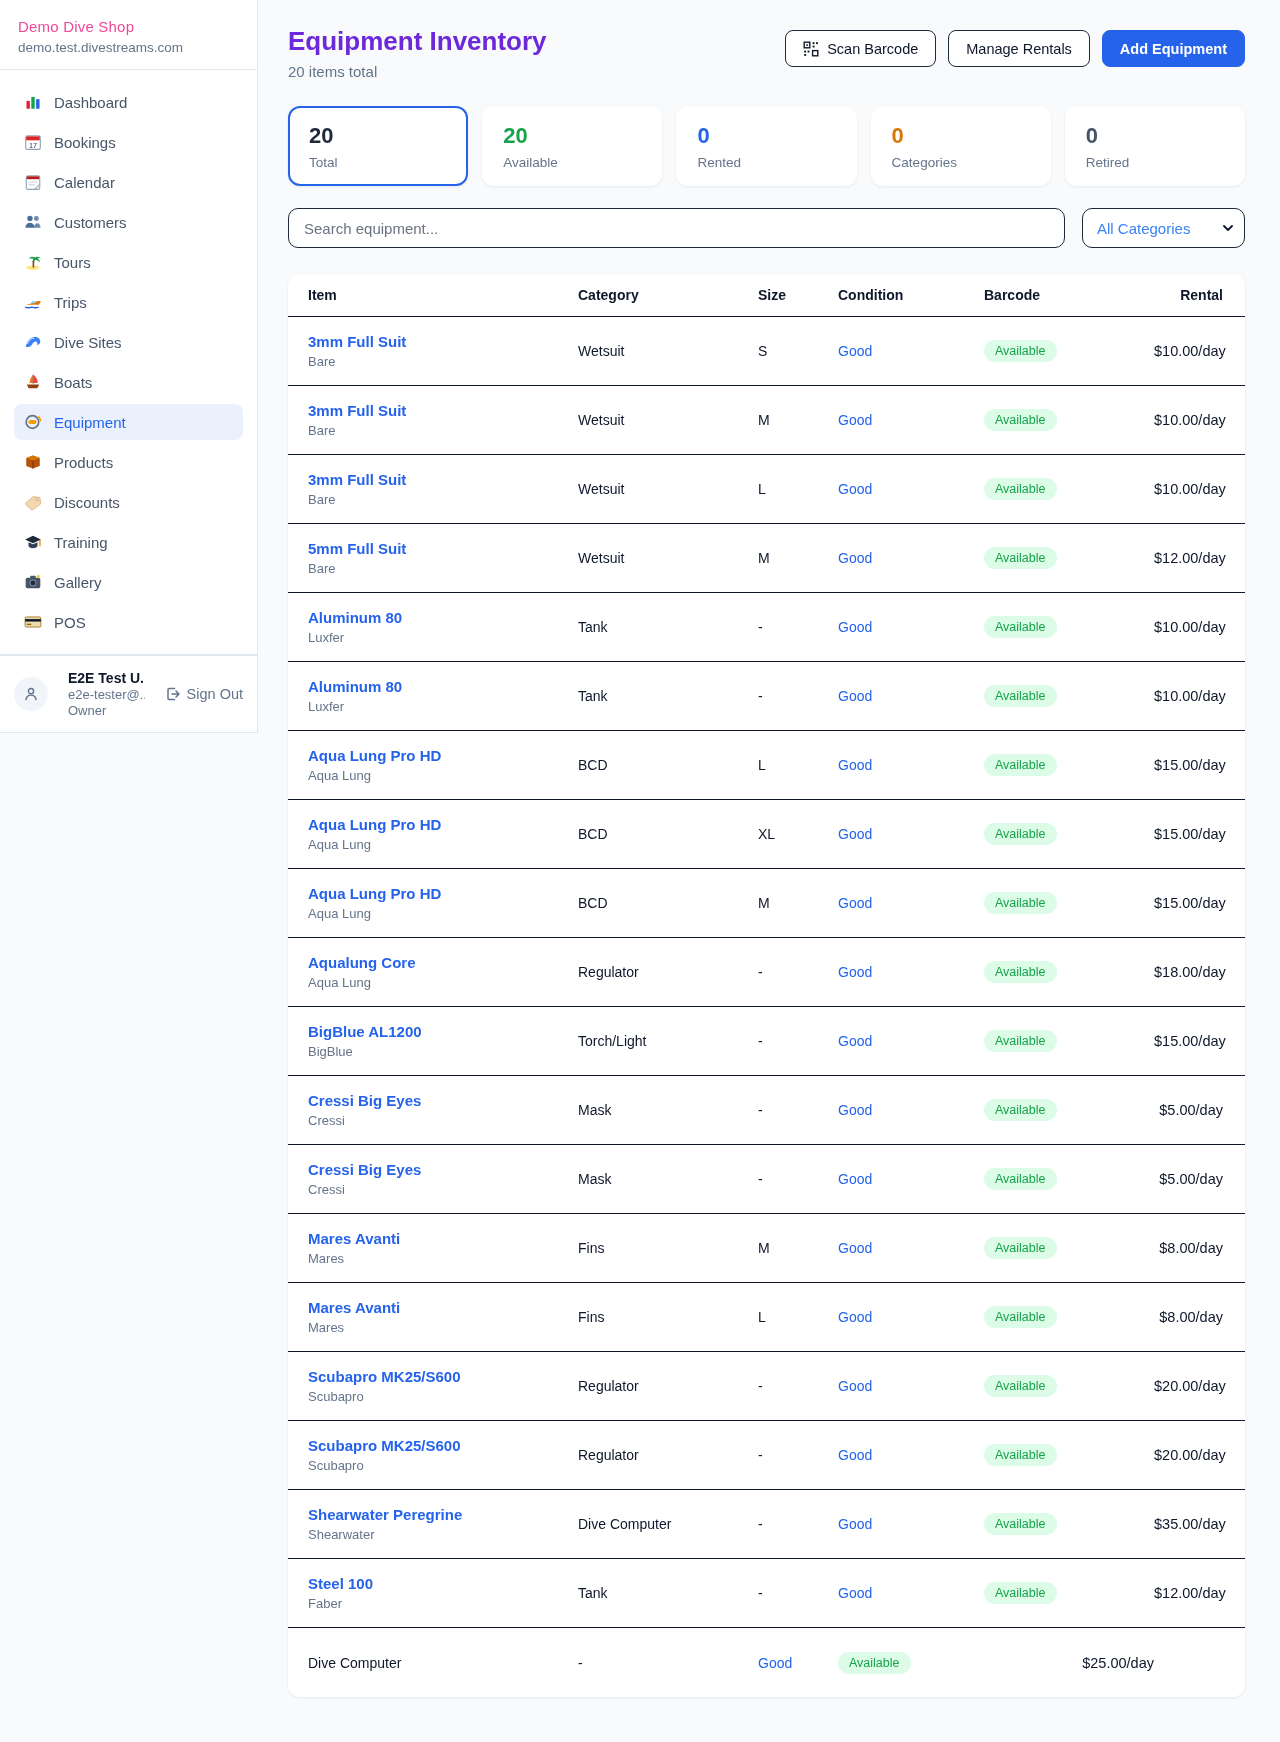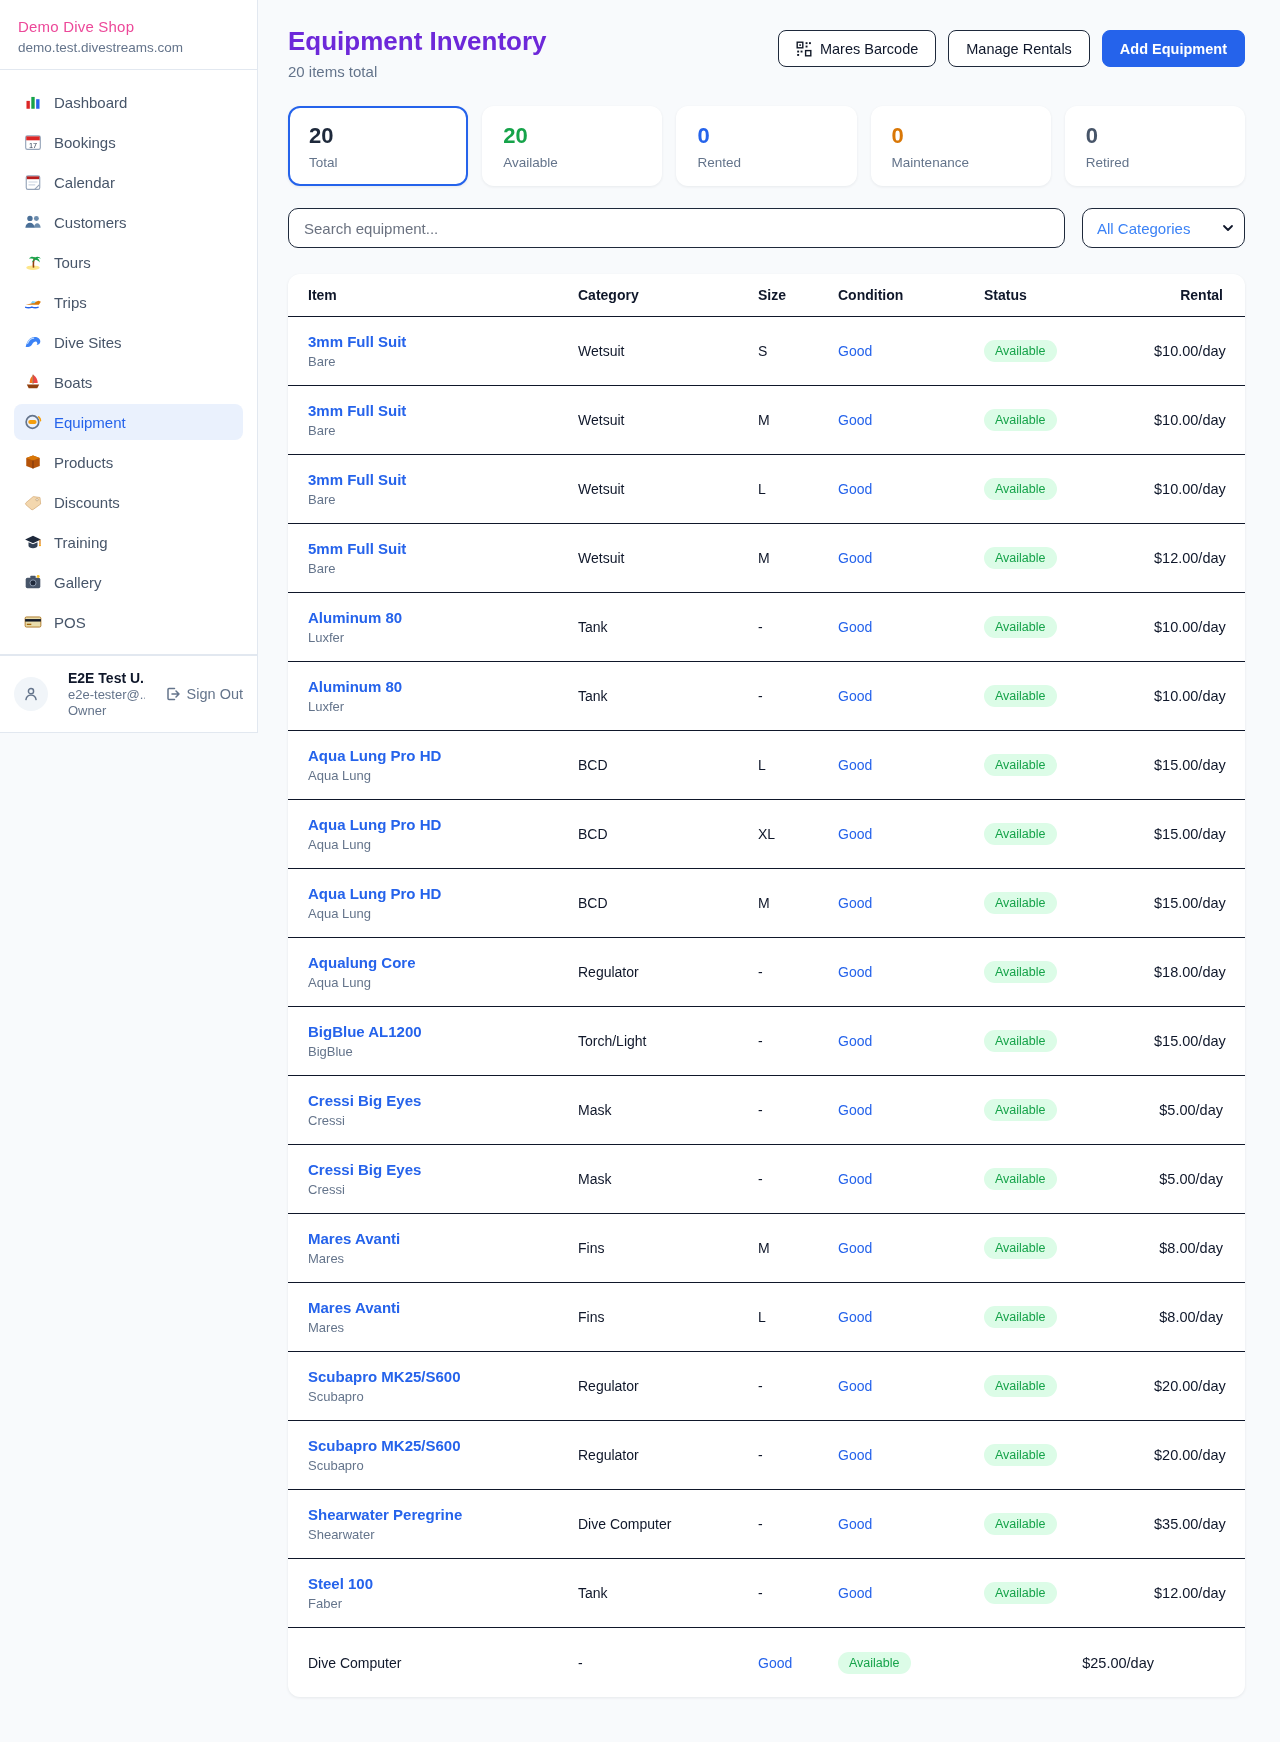--- a/index.html
+++ b/index.html
@@ -325,21 +325,21 @@
           <rect x="1.2" y="1.2" width="5.6" height="5.6" fill="none" stroke="#111827" stroke-width="1.4"></rect>
           <rect x="3.3" y="3.3" width="1.6" height="1.6" fill="#111827"></rect>
           <rect x="9.6" y="1.2" width="1.9" height="1.9" fill="#111827"></rect>
           <rect x="13" y="1.2" width="1.9" height="1.9" fill="#111827"></rect>
           <rect x="9.6" y="4.6" width="1.9" height="1.9" fill="#111827"></rect>
           <rect x="1.2" y="9.6" width="1.9" height="1.9" fill="#111827"></rect>
           <rect x="4.6" y="9.6" width="1.9" height="1.9" fill="#111827"></rect>
           <rect x="1.2" y="13" width="1.9" height="1.9" fill="#111827"></rect>
           <rect x="9.6" y="9.6" width="5.2" height="5.2" fill="none" stroke="#111827" stroke-width="1.4"></rect>
         </svg>
-        <span>Mares Barcode</span>
+        <span>Scan Barcode</span>
       </button>
       <button class="btn">
         <span>Manage Rentals</span>
       </button>
       <button class="btn btn-primary">
         <span>Add Equipment</span>
       </button>
     </div>
   </div>
 
@@ -354,21 +354,21 @@
     <div class="stat-label">Available</div>
   </div>
 
   <div class="stat-card">
     <div class="stat-value" style="color: rgb(37, 99, 235);">0</div>
     <div class="stat-label">Rented</div>
   </div>
 
   <div class="stat-card">
     <div class="stat-value" style="color: rgb(217, 119, 6);">0</div>
-    <div class="stat-label">Maintenance</div>
+    <div class="stat-label">Categories</div>
   </div>
 
   <div class="stat-card">
     <div class="stat-value" style="color: rgb(71, 85, 105);">0</div>
     <div class="stat-label">Retired</div>
   </div>
 </div>
 
   <div class="filters">
     <input class="search-input" type="text" placeholder="Search equipment..." style="">
@@ -381,21 +381,21 @@
       </span>
     </div>
   </div>
 
   <div class="table-card">
     <div class="tgrid thead">
         <div class="th">Item</div>
         <div class="th">Category</div>
         <div class="th">Size</div>
         <div class="th">Condition</div>
-        <div class="th">Status</div>
+        <div class="th">Barcode</div>
         <div class="th">Rental</div>
       </div>
     <div id="tbody">
   <div class="tgrid trow">
     <div>
       <div class="item-name">3mm Full Suit</div>
       <div class="item-brand">Bare</div>
     </div>
     <div class="cell">Wetsuit</div>
     <div class="cell">S</div>

